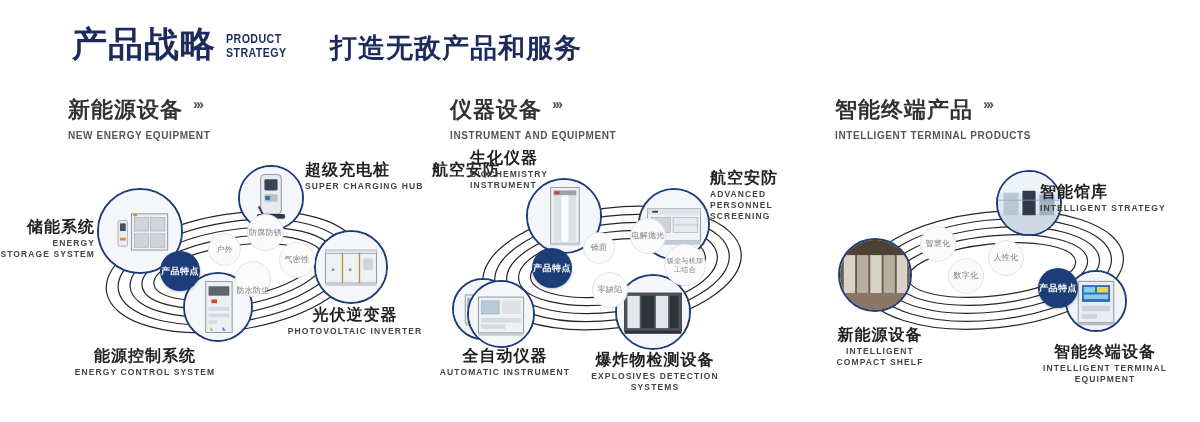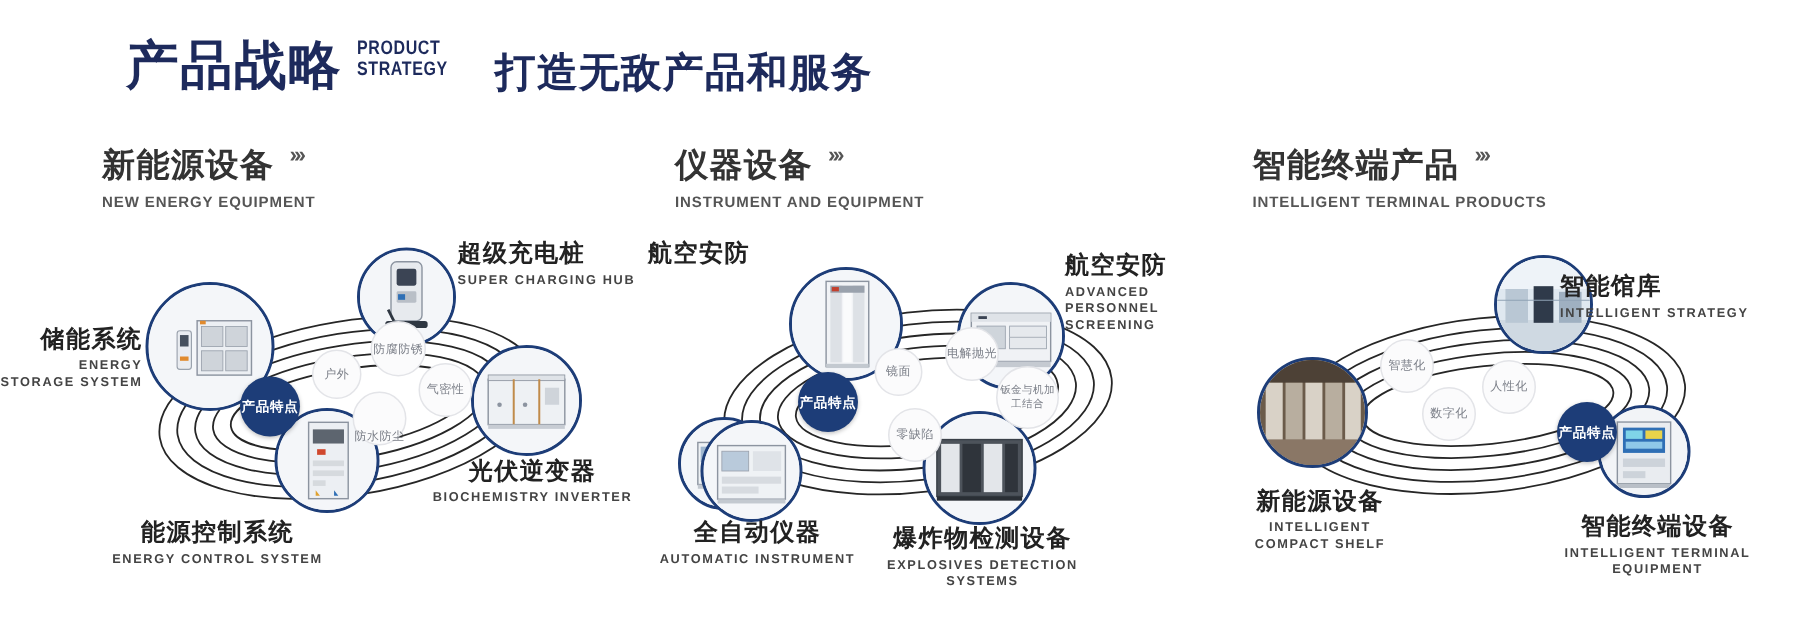--- a/index.html
+++ b/index.html
@@ -8,21 +8,21 @@
     width:1200px;height:422px;
     background:#ffffff;
     font-family:"Liberation Sans","DejaVu Sans",sans-serif;
     overflow:hidden;
     position:relative;
     color:#2b2b2b;
   }
   .page{position:relative;width:1200px;height:422px;}
 
   
-  .header{position:absolute;left:84px;top:22px;display:flex;}
+  .header{position:absolute;left:72px;top:22px;display:flex;align-items:center;}
   .hd-cn{
     font-size:35px;font-weight:bold;color:#1d2a5c;letter-spacing:1px;
     line-height:44px;font-family:"Liberation Sans","DejaVu Sans",sans-serif;
   }
   .hd-en{
     margin-left:10px;color:#1d2a5c;font-weight:bold;
     font-size:13px;line-height:14px;letter-spacing:.5px;
     font-family:"Liberation Sans Narrow","Liberation Sans",sans-serif;
     transform:scaleX(.82);transform-origin:left center;
     padding-top:3px;
@@ -166,21 +166,21 @@
         <line x1="28" y1="22" x2="28" y2="54" stroke="#c08b4a" stroke-width="1.4"></line>
         <line x1="46" y1="22" x2="46" y2="54" stroke="#c08b4a" stroke-width="1.4"></line>
         <rect x="50" y="28" width="10" height="12" fill="#cfd4da"></rect>
         <circle cx="18" cy="40" r="1.6" fill="#8c94a0"></circle>
         <circle cx="36" cy="40" r="1.6" fill="#8c94a0"></circle>
         <rect x="10" y="54" width="54" height="3" fill="#c7ccd3"></rect>
       </svg>
     </div>
     <div class="lbl center" style="left:230px;top:155px;width:140px;">
       <div class="cn">光伏逆变器</div>
-      <div class="en">BIOCHEMISTRY INVERTER</div>
+      <div class="en">PHOTOVOLTAIC INVERTER</div>
     </div>
 
     <div class="node" style="left:128px;top:122px;width:70px;height:70px;">
       <svg class="art" viewBox="0 0 70 70">
         <rect x="0" y="0" width="70" height="70" fill="#f4f6f9"></rect>
         <rect x="22" y="8" width="28" height="54" fill="#eceff3" stroke="#8c94a0" stroke-width="1"></rect>
         <rect x="25" y="13" width="22" height="10" fill="#5d656f"></rect>
         <rect x="28" y="27" width="6" height="4" fill="#d0482e"></rect>
         <rect x="25" y="35" width="22" height="4" fill="#d6dade"></rect>
         <rect x="25" y="42" width="22" height="4" fill="#d6dade"></rect>
@@ -243,20 +243,24 @@
         <rect x="0" y="0" width="76" height="76" fill="#f4f6f9"></rect>
         <rect x="24" y="8" width="30" height="60" fill="#f1f3f6" stroke="#8c94a0" stroke-width="1"></rect>
         <rect x="27" y="11" width="8" height="54" fill="#dde1e6"></rect>
         <rect x="43" y="11" width="8" height="54" fill="#dde1e6"></rect>
         <rect x="36" y="11" width="6" height="54" fill="#fafbfc"></rect>
         <rect x="27" y="11" width="24" height="5" fill="#9aa2ad"></rect>
         <rect x="28" y="12" width="5" height="3" fill="#c3402e"></rect>
         <rect x="24" y="66" width="30" height="3" fill="#c3c9d0"></rect>
       </svg>
     </div>
+    <div class="lbl left" style="left:30px;top:-2px;width:120px;">
+      <div class="cn">生化仪器</div>
+      <div class="en">BIOCHEMISTRY INSTRUMENT</div>
+    </div>
 
     <div class="node" style="left:198px;top:38px;width:72px;height:72px;">
       <svg class="art" viewBox="0 0 72 72">
         <rect x="0" y="0" width="72" height="72" fill="#f4f6f9"></rect>
         <rect x="8" y="20" width="56" height="34" fill="#f0f2f5" stroke="#8c94a0" stroke-width="1"></rect>
         <rect x="8" y="20" width="56" height="6" fill="#dfe3e8"></rect>
         <rect x="12" y="29" width="20" height="16" fill="#cfd5db" stroke="#9aa2ad" stroke-width=".6"></rect>
         <rect x="35" y="29" width="26" height="16" fill="#e6e9ed" stroke="#9aa2ad" stroke-width=".6"></rect>
         <line x1="35" y1="37" x2="61" y2="37" stroke="#b6bcc4" stroke-width=".8"></line>
         <rect x="8" y="54" width="56" height="4" fill="#c5cad1"></rect>

